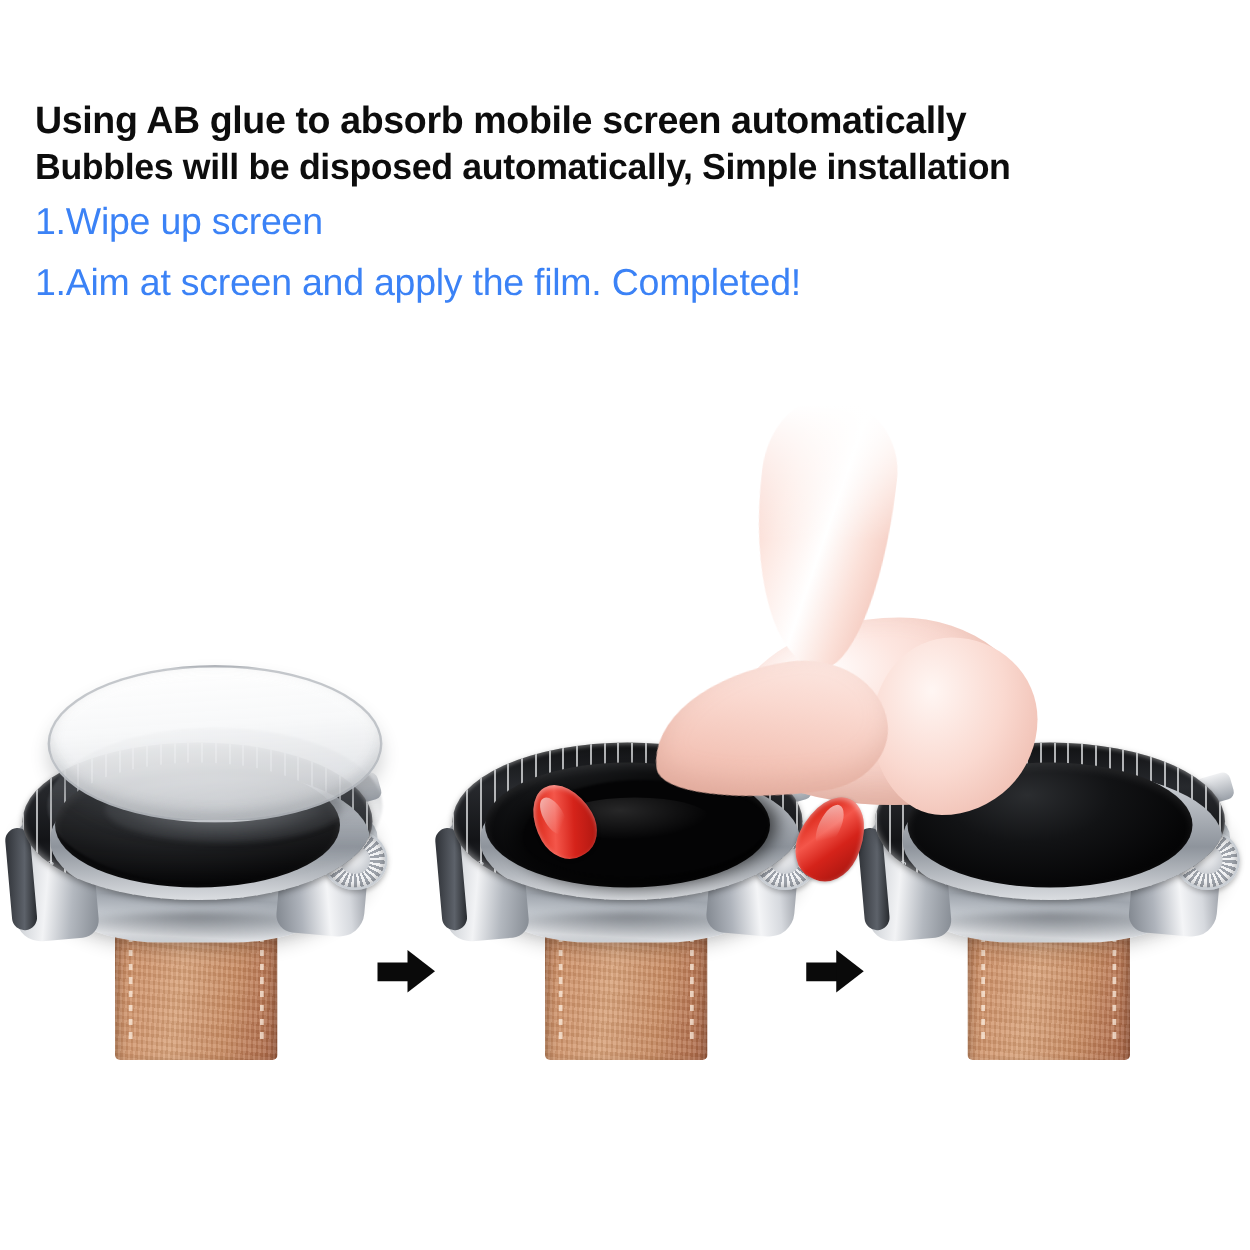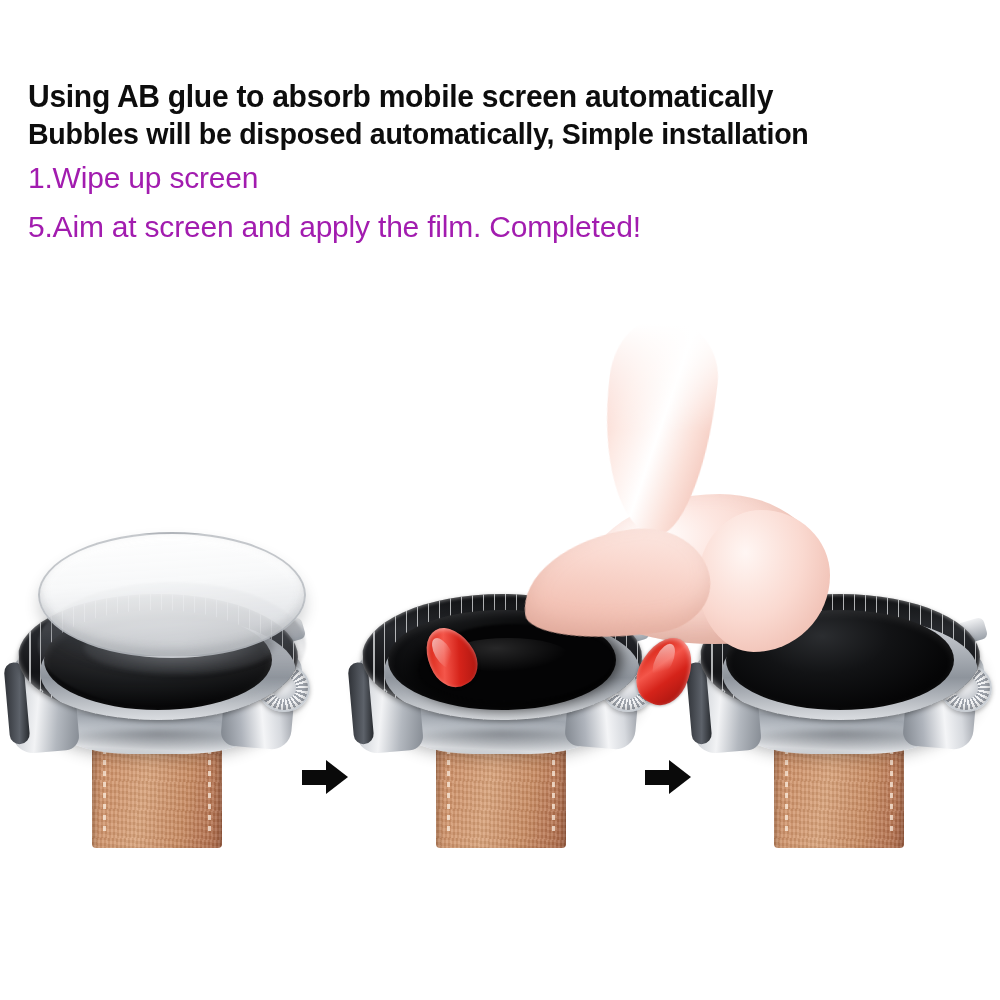--- a/index.html
+++ b/index.html
@@ -39,21 +39,21 @@
     margin-top: 16px;
     font-size: 30px;
     line-height: 48px;
     color: #131313;
     white-space: nowrap;
     letter-spacing: -0.2px;
   }
   .step {
     font-size: 30px;
     line-height: 49px;
-    color: #a21caf;
+    color: #3b82f6;
     white-space: nowrap;
     letter-spacing: -0.2px;
   }
 
   
   #scene {
     position: absolute;
     left: 0;
     top: 540px;
     width: 1000px;
@@ -446,21 +446,21 @@
   .arrow-1 { left: 302px; top: 760px; }
   .arrow-2 { left: 645px; top: 760px; }
 </style>
 </head>
 <body>
 
 <div id="instructions">
   <div class="headline">Using AB glue to absorb mobile screen automatically</div>
   <div class="headline second">Bubbles will be disposed automatically, Simple installation</div>
   <div class="step">1.Wipe up screen</div>
-  <div class="step">5.Aim at screen and apply the film. Completed!</div>
+  <div class="step">1.Aim at screen and apply the film. Completed!</div>
 </div>
 
 <div id="scene">
 
   <div class="watch watch-1">
     <div class="strap"></div>
     <div class="case-body"></div>
     <div class="lug-left"></div>
     <div class="lug-right"></div>
     <div class="pusher"></div>

